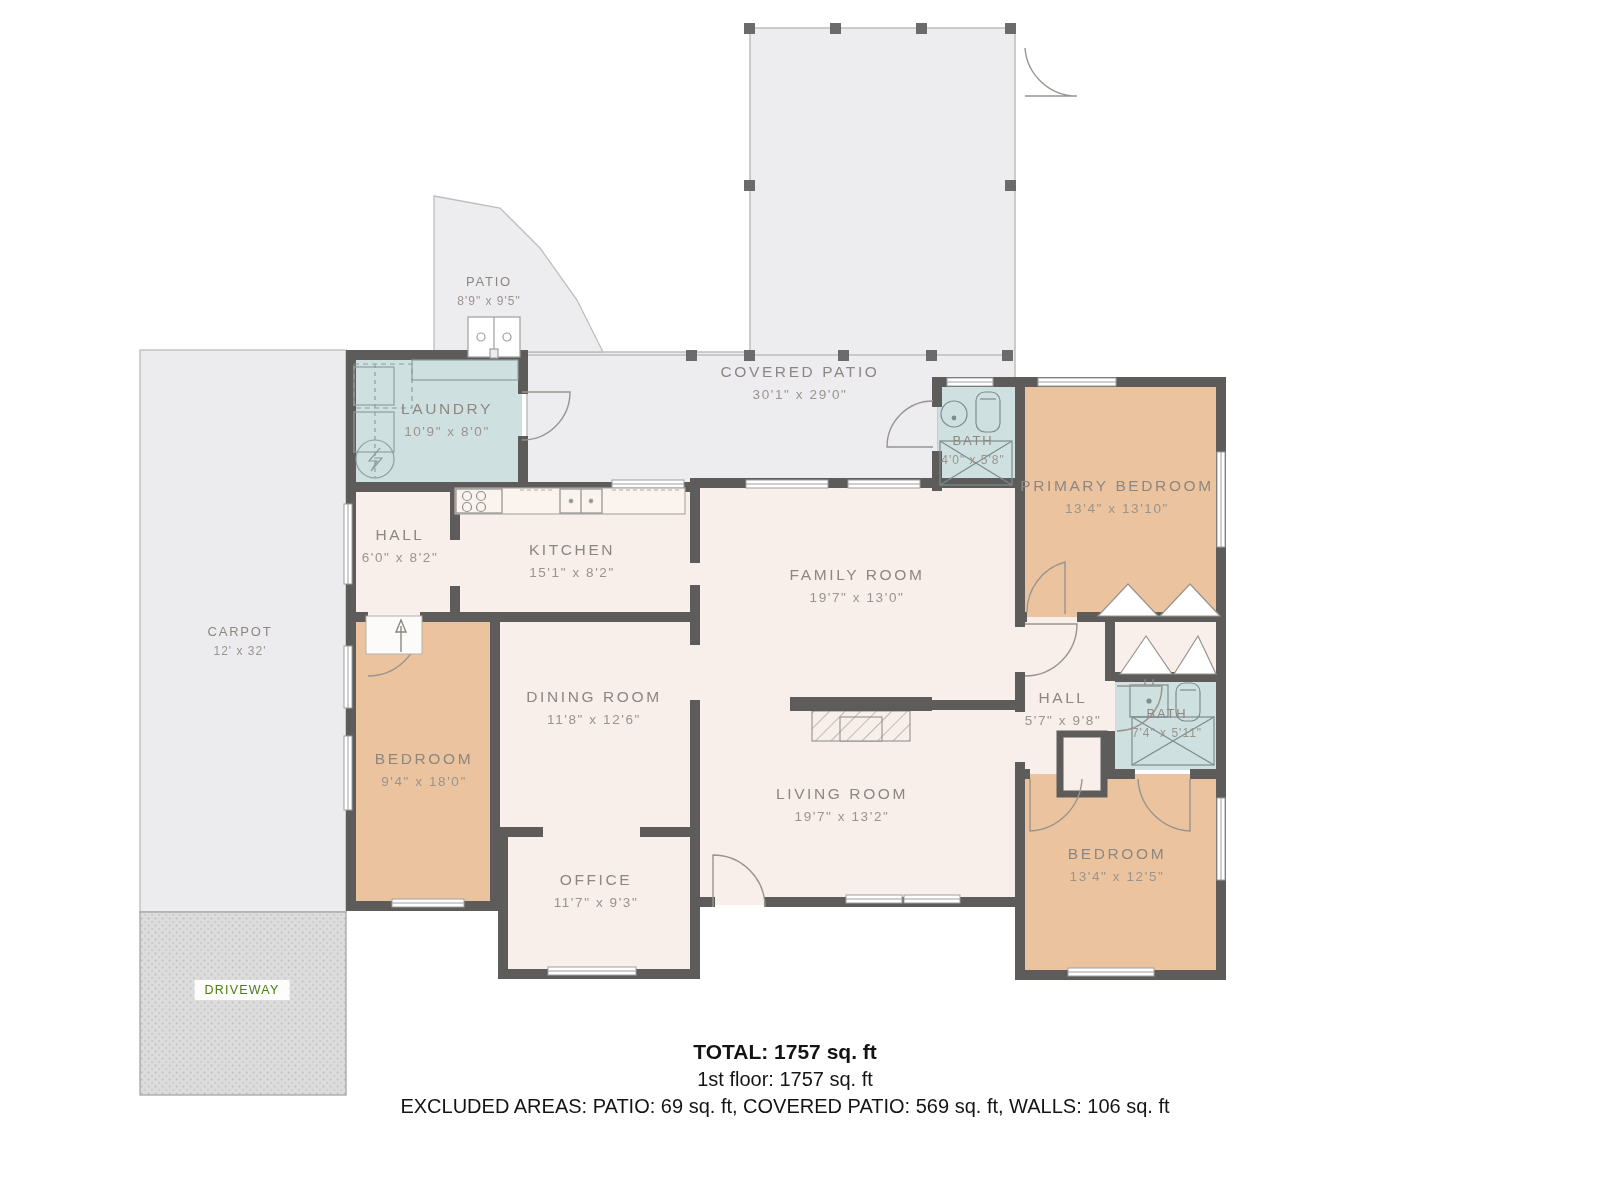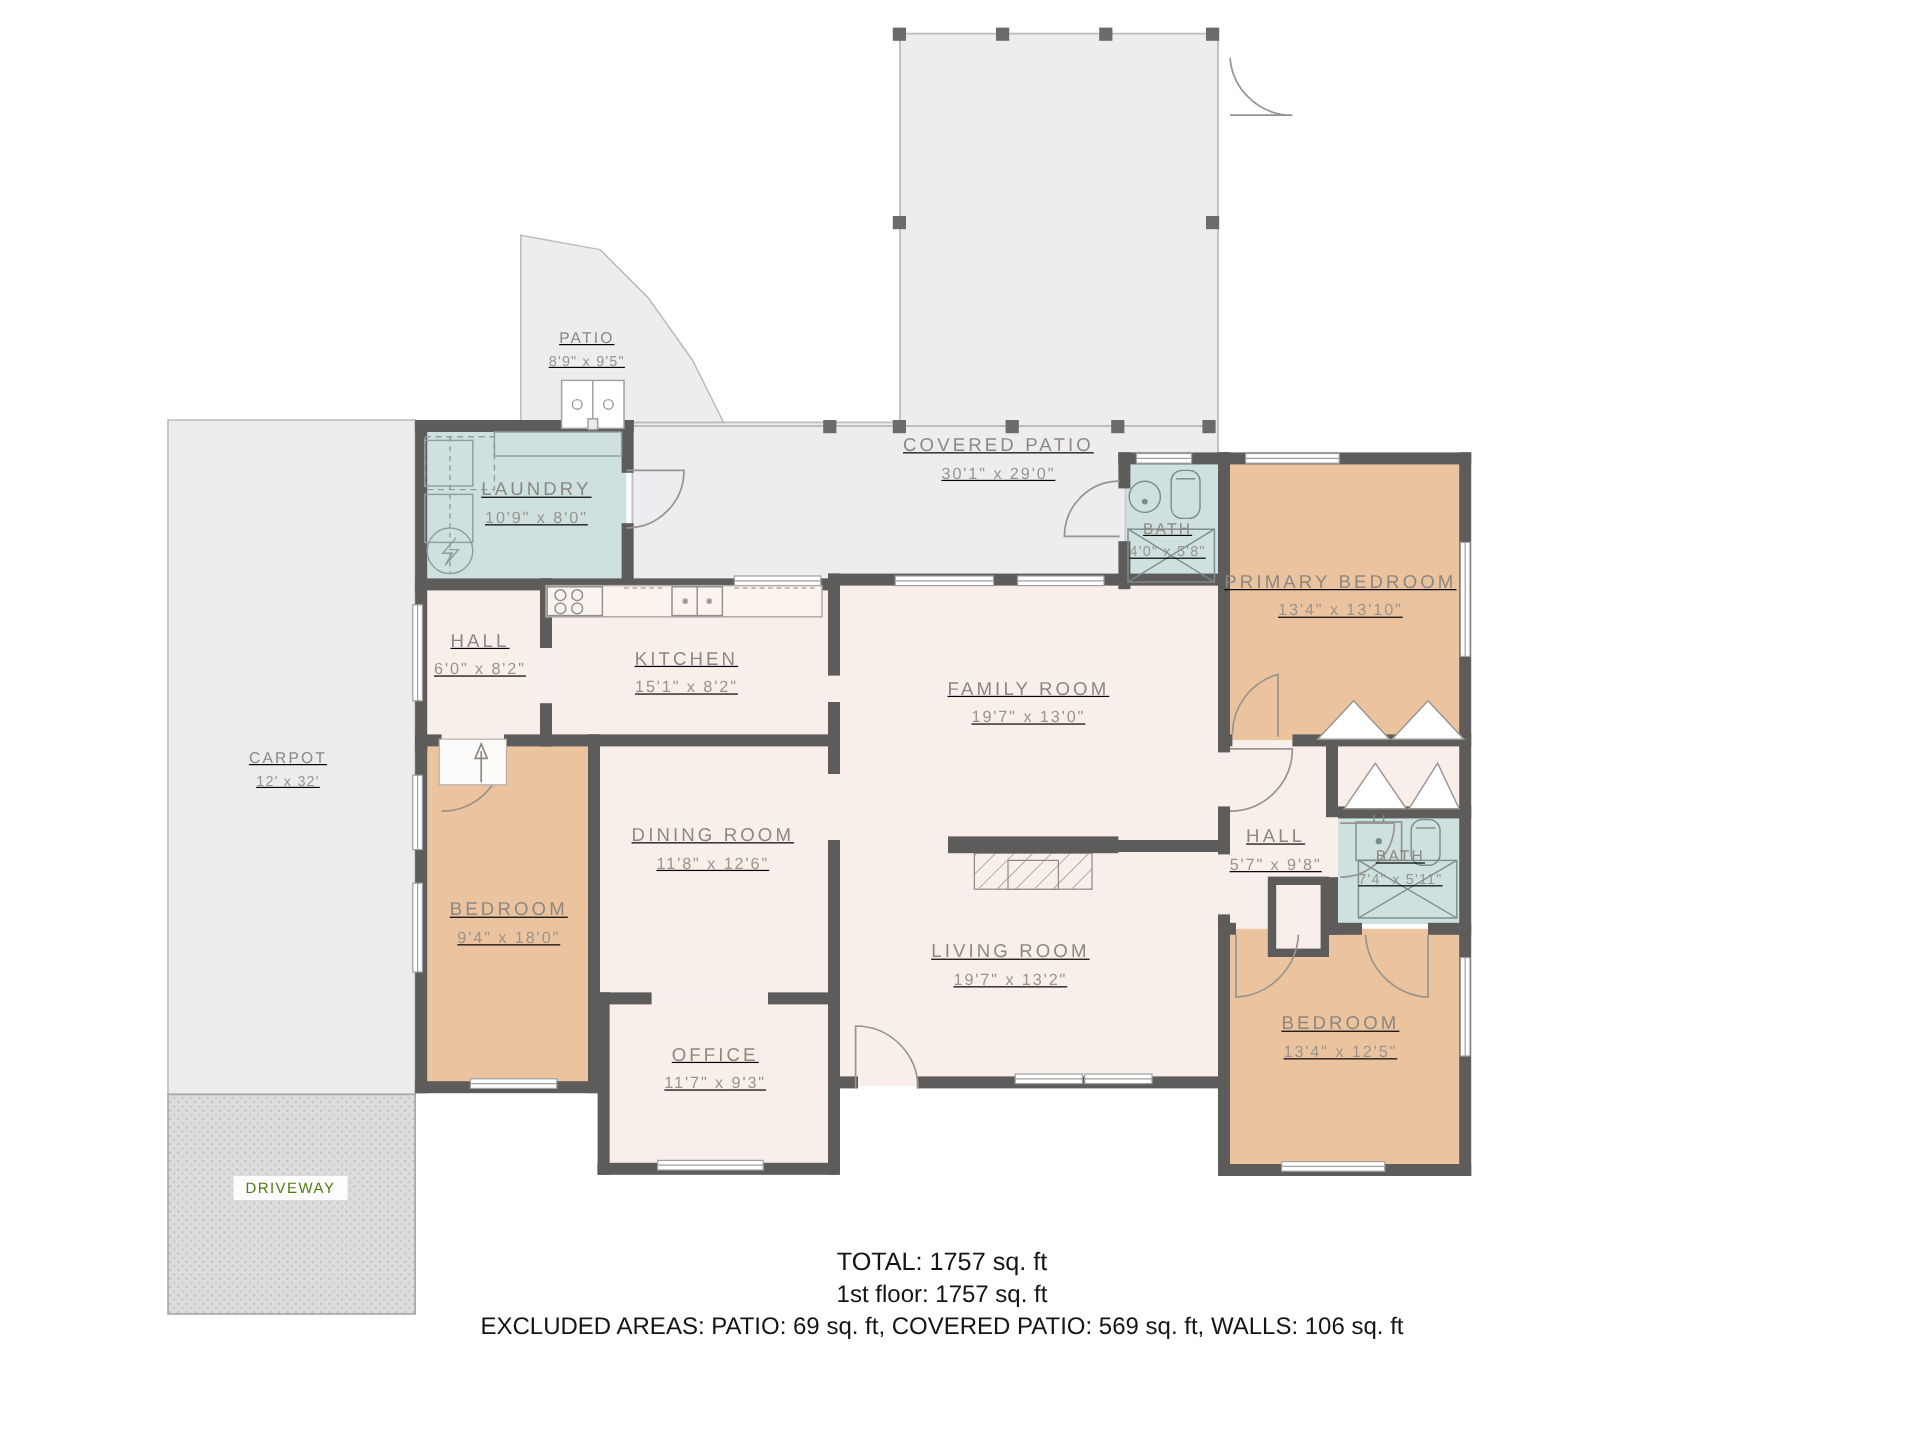--- a/index.html
+++ b/index.html
@@ -3,21 +3,21 @@
 <meta charset="utf-8">
 <style>
   html,body{margin:0;padding:0;background:#ffffff;}
   #canvas{
     position:relative;width:1600px;height:1200px;background:#ffffff;
     font-family:"Liberation Sans", sans-serif;overflow:hidden;
   }
   #plan-svg{position:absolute;left:0;top:0;}
   .room-label{
     position:absolute;transform:translate(-50%,-50%);
-    text-align:center;pointer-events:none;white-space:nowrap;text-decoration:underline;
+    text-align:center;pointer-events:none;white-space:nowrap;
   }
   .rname{
     font-size:15.5px;letter-spacing:2.6px;color:#8d8781;
     font-weight:400;line-height:1.05;
   }
   .rdims{
     font-size:13.5px;letter-spacing:1.6px;color:#9a948d;margin-top:7px;
   }
   .small .rname{font-size:13px;letter-spacing:1.8px;}
   .small .rdims{font-size:12px;letter-spacing:1px;margin-top:5px;}
@@ -27,21 +27,21 @@
   }
   .driveway-label{
     position:absolute;transform:translate(-50%,-50%);
     background:rgba(255,255,255,.92);padding:3px 10px;
     font-size:12.5px;letter-spacing:1.2px;color:#4d7c0f;
   }
   .summary{
     position:absolute;left:185px;top:1038px;width:1200px;text-align:center;
     color:#141414;
   }
-  .summary .total{font-size:21px;font-weight:400;line-height:1.35;}
+  .summary .total{font-size:21px;font-weight:700;line-height:1.35;}
   .summary .line{font-size:20px;font-weight:400;line-height:1.35;}
 </style>
 </head>
 <body>
 
 <div id="canvas">
 
 <svg id="plan-svg" width="1600" height="1200" viewBox="0 0 1600 1200">
   <defs>
     <pattern id="drv" width="7" height="7" patternUnits="userSpaceOnUse">
@@ -253,21 +253,21 @@
     <polygon points="1120,674 1146,636 1172,674"></polygon>
     <polygon points="1174,674 1198,636 1216,674"></polygon>
   </g>
 </svg>
 
 
 <div class="room-label small" style="left:489px;top:291px">
   <div class="rname">PATIO</div>
   <div class="rdims">8'9" x 9'5"</div>
 </div>
-<div class="room-label" style="left:832px;top:383px">
+<div class="room-label" style="left:800px;top:383px">
   <div class="rname">COVERED PATIO</div>
   <div class="rdims">30'1" x 29'0"</div>
 </div>
 <div class="room-label" style="left:447px;top:420px">
   <div class="rname">LAUNDRY</div>
   <div class="rdims">10'9" x 8'0"</div>
 </div>
 <div class="room-label small" style="left:973px;top:450px">
   <div class="rname">BATH</div>
   <div class="rdims">4'0" x 5'8"</div>

